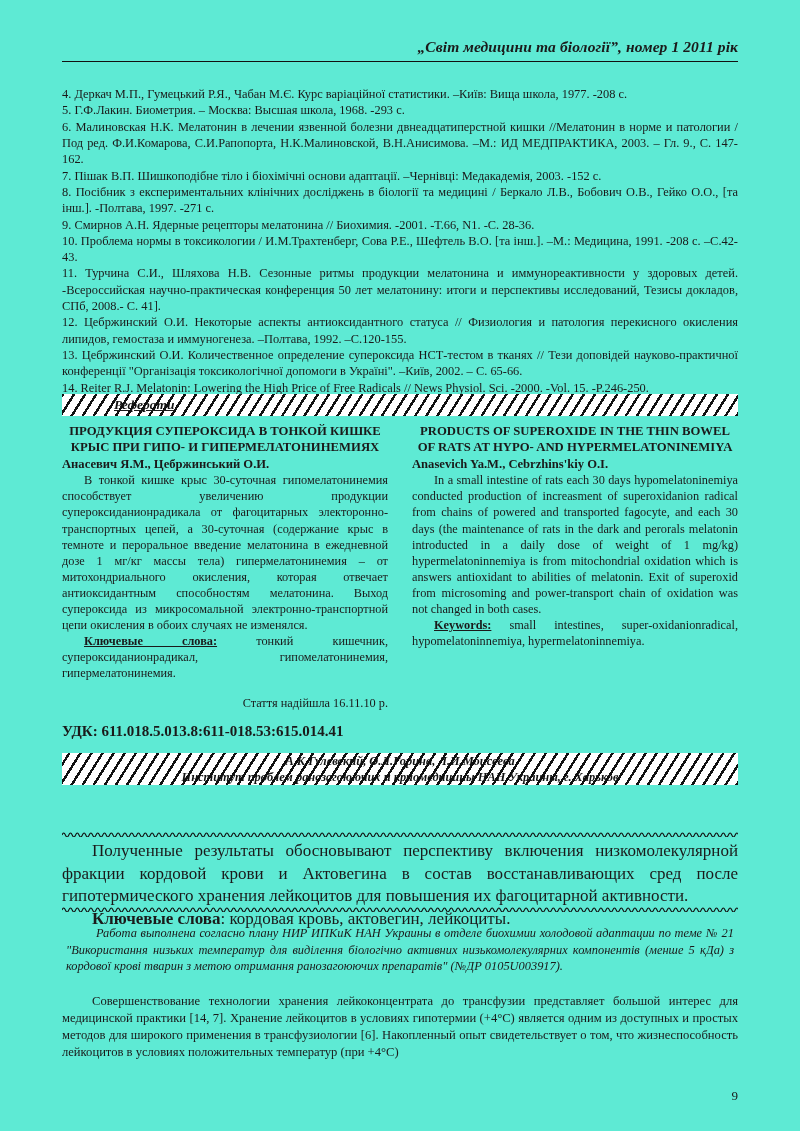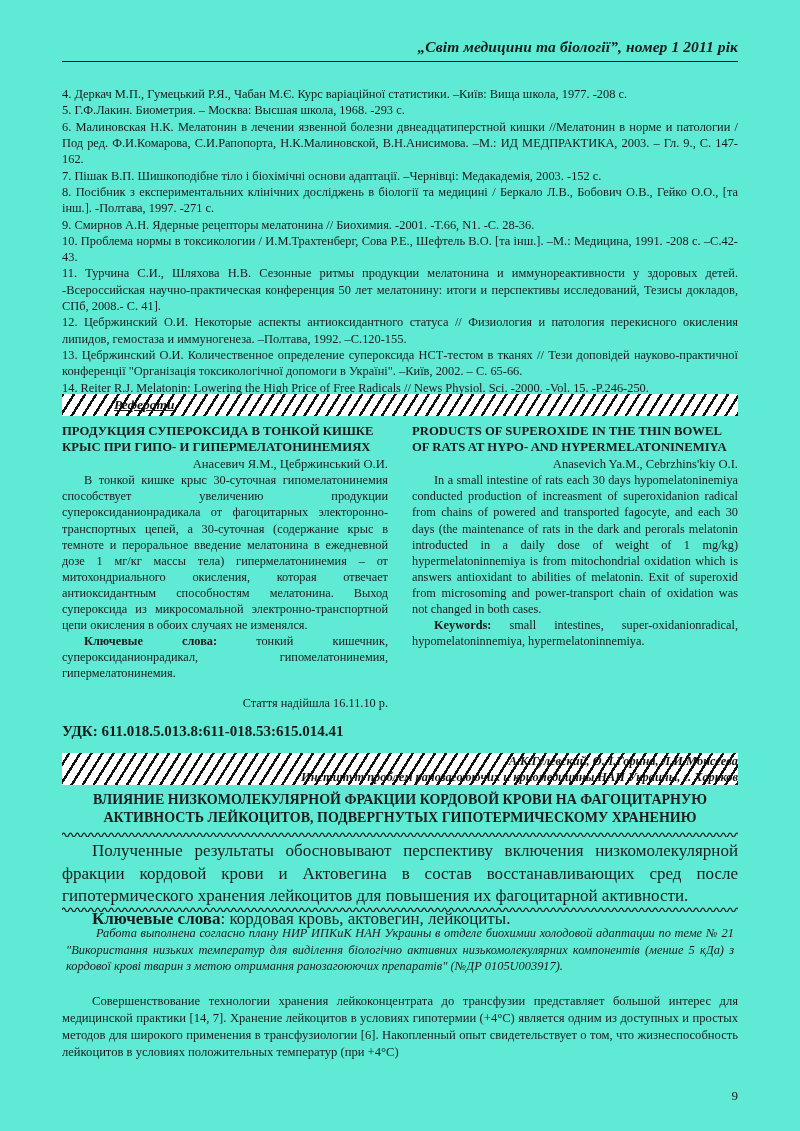--- a/index.html
+++ b/index.html
@@ -58,21 +58,21 @@
     position: relative;
     width: 676px;
     overflow: hidden;
     background-image: repeating-linear-gradient(
         -58deg,
         #111 0px, #111 2.4px,
         #ffffff 2.4px, #ffffff 9.4px);
   }
   .hatch-band .hatch-text {
     position: relative;
-    text-align: right;
+    text-align: center;
     font-weight: bold;
     font-style: italic;
     color: #111;
     line-height: 1.18;
     mix-blend-mode: normal;
   }
 
   .band-referaty {
     position: absolute;
     left: 62px;
@@ -107,41 +107,41 @@
     display: flex;
     gap: 24px;
   }
   .abstracts .col {
     width: 326px;
     font-size: 12.3px;
     line-height: 1.31;
     text-align: justify;
   }
   .abs-title {
-    text-align: left;
+    text-align: center;
     font-weight: bold;
     font-size: 12.7px;
     line-height: 1.25;
     margin: 0;
   }
   .abs-authors {
-    text-align: right;
-    font-weight: normal;
+    text-align: left;
+    font-weight: bold;
     font-size: 12.6px;
     margin: 0 0 0 0;
   }
   .abs-body {
     margin: 0;
     text-indent: 22px;
   }
   .abs-keywords {
     margin: 0;
     text-indent: 22px;
   }
-  .abs-keywords b { font-weight: bold; }
+  .abs-keywords b { font-weight: bold; text-decoration: underline; }
   .abs-received {
     margin: 14px 0 0 0;
     text-align: right;
   }
 
   
   .udk {
     position: absolute;
     left: 62px;
     top: 723px;
@@ -264,21 +264,20 @@
 
   </div>
 
   <div class="udk">УДК: 611.018.5.013.8:611-018.53:615.014.41</div>
 
   <div class="hatch-band band-authors">
     <div class="hatch-text">А.К.Гулевский, О.Л.Горина, Л.И.Моисеева</div>
     <div class="hatch-text">Институт проблем ранозагоюючих и криомедицины НАН Украины, г. Харьков</div>
   </div>
 
-  <div class="art-title">ВЛИЯНИЕ НИЗКОМОЛЕКУЛЯРНОЙ ФРАКЦИИ КОРДОВОЙ КРОВИ НА ФАГОЦИТАРНУЮ АКТИВНОСТЬ ЛЕЙКОЦИТОВ, ПОДВЕРГНУТЫХ ГИПОТЕРМИЧЕСКОМУ ХРАНЕНИЮ</div>
 
   <div class="wavy wavy-top">
     <svg width="676" height="7" viewBox="0 0 676 7" xmlns="http://www.w3.org/2000/svg">
       <path d="M0 5 Q1.7 1 3.4 5 T6.8 5 T10.2 5 T13.6 5 T17 5 T20.4 5 T23.8 5 T27.2 5 T30.6 5 T34 5 T37.4 5 T40.8 5 T44.2 5 T47.6 5 T51 5 T54.4 5 T57.8 5 T61.2 5 T64.6 5 T68 5 T71.4 5 T74.8 5 T78.2 5 T81.6 5 T85 5 T88.4 5 T91.8 5 T95.2 5 T98.6 5 T102 5 T105.4 5 T108.8 5 T112.2 5 T115.6 5 T119 5 T122.4 5 T125.8 5 T129.2 5 T132.6 5 T136 5 T139.4 5 T142.8 5 T146.2 5 T149.6 5 T153 5 T156.4 5 T159.8 5 T163.2 5 T166.6 5 T170 5 T173.4 5 T176.8 5 T180.2 5 T183.6 5 T187 5 T190.4 5 T193.8 5 T197.2 5 T200.6 5 T204 5 T207.4 5 T210.8 5 T214.2 5 T217.6 5 T221 5 T224.4 5 T227.8 5 T231.2 5 T234.6 5 T238 5 T241.4 5 T244.8 5 T248.2 5 T251.6 5 T255 5 T258.4 5 T261.8 5 T265.2 5 T268.6 5 T272 5 T275.4 5 T278.8 5 T282.2 5 T285.6 5 T289 5 T292.4 5 T295.8 5 T299.2 5 T302.6 5 T306 5 T309.4 5 T312.8 5 T316.2 5 T319.6 5 T323 5 T326.4 5 T329.8 5 T333.2 5 T336.6 5 T340 5 T343.4 5 T346.8 5 T350.2 5 T353.6 5 T357 5 T360.4 5 T363.8 5 T367.2 5 T370.6 5 T374 5 T377.4 5 T380.8 5 T384.2 5 T387.6 5 T391 5 T394.4 5 T397.8 5 T401.2 5 T404.6 5 T408 5 T411.4 5 T414.8 5 T418.2 5 T421.6 5 T425 5 T428.4 5 T431.8 5 T435.2 5 T438.6 5 T442 5 T445.4 5 T448.8 5 T452.2 5 T455.6 5 T459 5 T462.4 5 T465.8 5 T469.2 5 T472.6 5 T476 5 T479.4 5 T482.8 5 T486.2 5 T489.6 5 T493 5 T496.4 5 T499.8 5 T503.2 5 T506.6 5 T510 5 T513.4 5 T516.8 5 T520.2 5 T523.6 5 T527 5 T530.4 5 T533.8 5 T537.2 5 T540.6 5 T544 5 T547.4 5 T550.8 5 T554.2 5 T557.6 5 T561 5 T564.4 5 T567.8 5 T571.2 5 T574.6 5 T578 5 T581.4 5 T584.8 5 T588.2 5 T591.6 5 T595 5 T598.4 5 T601.8 5 T605.2 5 T608.6 5 T612 5 T615.4 5 T618.8 5 T622.2 5 T625.6 5 T629 5 T632.4 5 T635.8 5 T639.2 5 T642.6 5 T646 5 T649.4 5 T652.8 5 T656.2 5 T659.6 5 T663 5 T666.4 5 T669.8 5 T673.2 5 T676.6 5" fill="none" stroke="#111" stroke-width="1.1"></path>
     </svg>
   </div>
 
   <div class="summary">
     <p>Полученные результаты обосновывают перспективу включения низкомолекулярной фракции кордовой крови и Актовегина в состав восстанавливающих сред после гипотермического хранения лейкоцитов для повышения их фагоцитарной активности.</p>
     <p class="kw"><b>Ключевые слова</b><span>: кордовая кровь, актовегин, лейкоциты.</span></p>

